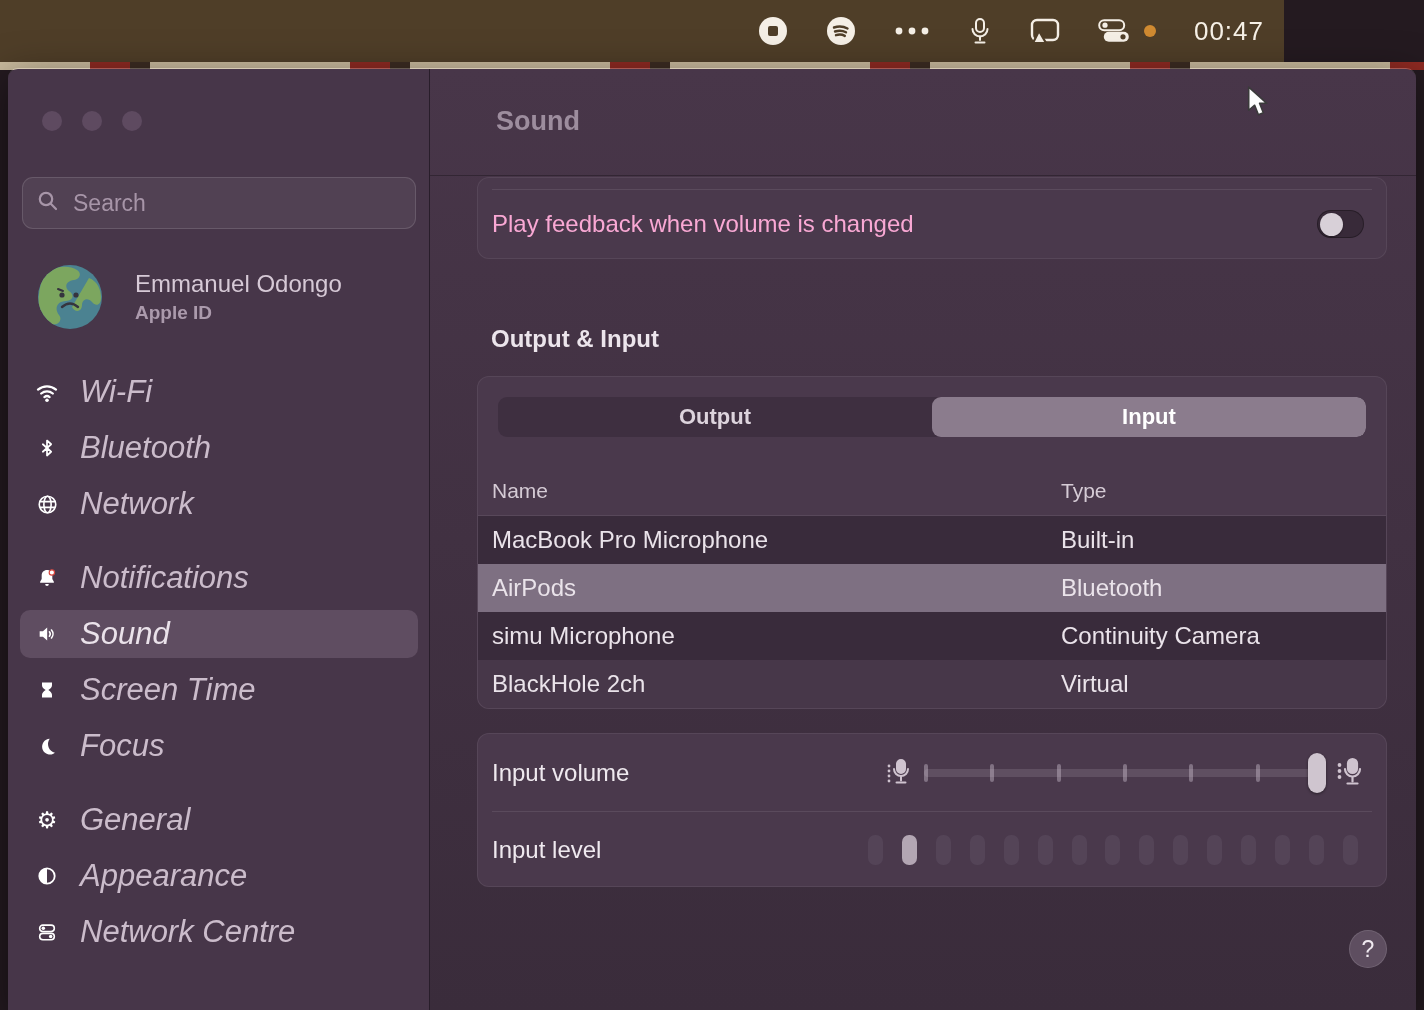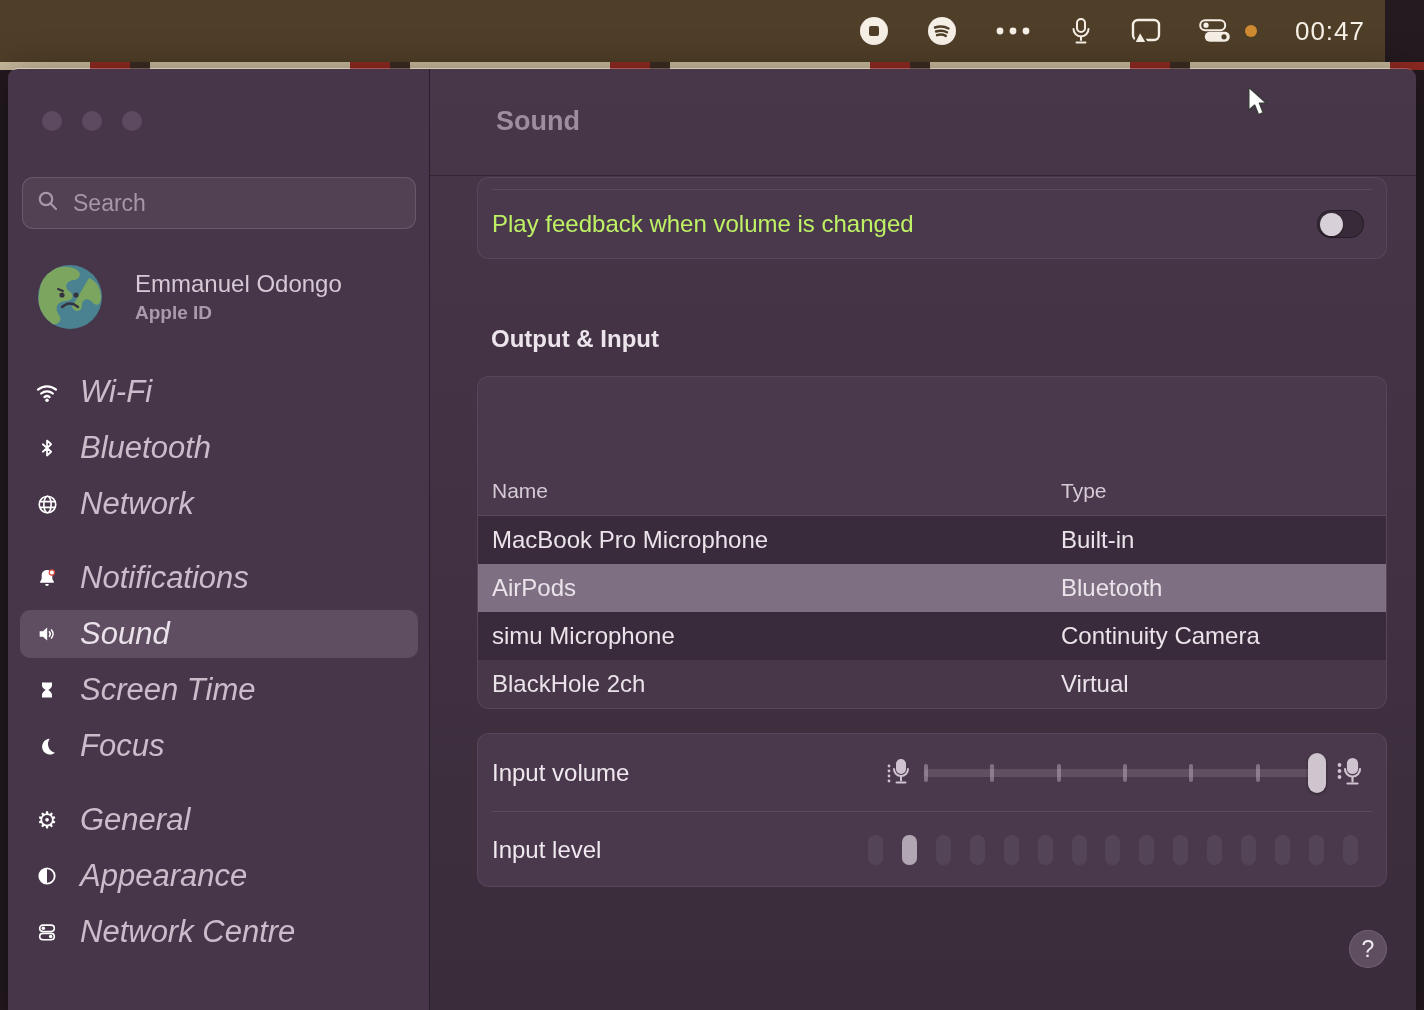--- a/index.html
+++ b/index.html
@@ -1,21 +1,21 @@
 <!DOCTYPE html>
 <html><head>
 <meta charset="utf-8">
 <style>
   * { margin:0; padding:0; box-sizing:border-box; }
   html,body { width:1424px; height:1010px; overflow:hidden; background:#241a20;
               font-family:"Liberation Sans", sans-serif; }
   .stage { position:relative; width:1424px; height:1010px; }
 
   
-  .menubar { position:absolute; left:0; top:0; width:1385px; height:62px;
+  .menubar { position:absolute; left:0; top:0; width:1284px; height:62px;
              background:#4f3e28; display:flex; align-items:center; justify-content:flex-end;
              padding-right:20px; gap:38px; }
   .mb-icon { display:flex; align-items:center; }
   .mb-group { display:flex; align-items:center; gap:14px; }
   .mb-dot { width:12px; height:12px; border-radius:50%; background:#d08a31; }
   .mb-time { font-size:26px; color:#f7f1e7; letter-spacing:1px; }
 
   
   .wallpaper-strip { position:absolute; left:0; top:62px; width:1424px; height:8px;
     background:repeating-linear-gradient(90deg,#c9ba9d 0 90px,#8f2a22 90px 130px,#3c2c22 130px 150px,#c9ba9d 150px 260px); }
@@ -61,21 +61,21 @@
   .main-title { position:absolute; left:66px; top:37px; font-size:27px; font-weight:700;
                 color:#9d8d9e; }
 
   .card { position:absolute; background:#4a394c; border:1px solid rgba(255,255,255,.07);
           border-radius:12px; }
   .card-feedback { left:47px; top:108px; width:910px; height:82px; }
   .cf-topdivider { position:absolute; left:14px; right:14px; top:11px; height:1px;
                    background:rgba(255,255,255,.09); }
   .cf-row { position:absolute; left:0; right:0; top:12px; bottom:0; display:flex;
             align-items:center; justify-content:space-between; padding:0 22px 0 14px; }
-  .cf-label { font-size:24px; color:#bef264; }
+  .cf-label { font-size:24px; color:#f9a8d4; }
   .toggle { width:47px; height:28px; border-radius:14px; background:#382a39;
             border:1px solid rgba(0,0,0,.3); position:relative; }
   .toggle .knob { position:absolute; left:2px; top:1.5px; width:23px; height:23px;
                   border-radius:50%; background:#d8d0d8; box-shadow:0 1px 2px rgba(0,0,0,.4); }
 
   .section-heading { position:absolute; left:61px; top:256px; font-size:24px;
                      font-weight:700; color:#ece5ec; }
 
   .card-tabs { left:47px; top:307px; width:910px; height:333px; }
   .segmented { position:absolute; left:20px; top:20px; width:868px; height:40px;
@@ -357,20 +357,24 @@
           <span class="cf-label">Play feedback when volume is changed</span>
           <span class="toggle">
               <span class="knob"></span>
             </span>
         </div>
       </div>
 
       <div class="section-heading">Output &amp; Input</div>
 
       <div class="card card-tabs">
+        <div class="segmented">
+          <div class="segment">Output</div>
+          <div class="segment selected">Input</div>
+        </div>
 
         <div class="thead">
           <span class="th col-name">Name</span>
           <span class="th col-type">Type</span>
         </div>
 
         <div class="tbody">
           <div class="t-row dark">
             <span class="td col-name">MacBook Pro Microphone</span>
             <span class="td col-type">Built-in</span>

